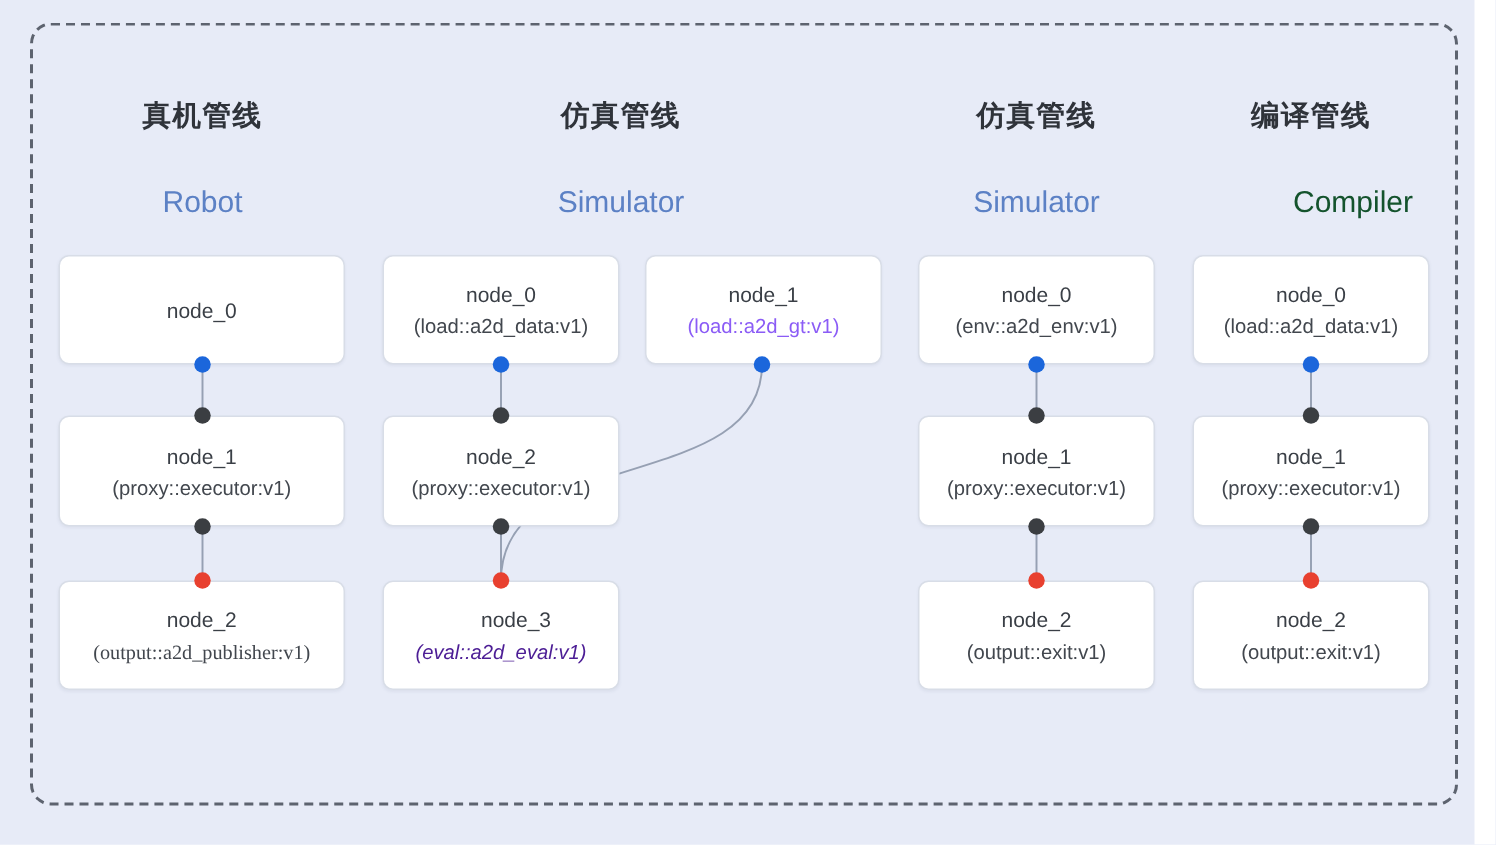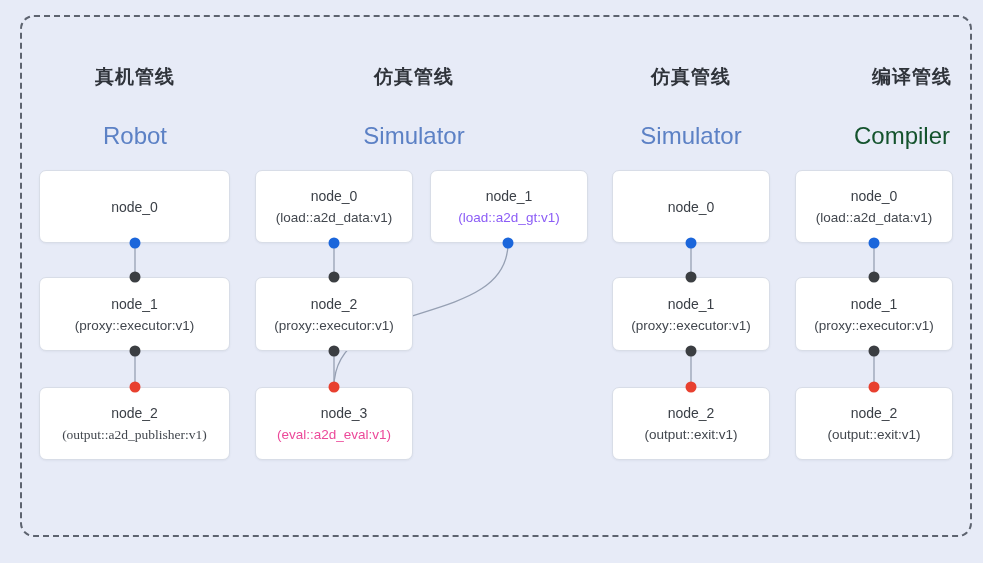--- a/index.html
+++ b/index.html
@@ -28,21 +28,21 @@
     transform: translate(-50%, -50%);
     font-size: 19px;
     font-weight: 700;
     letter-spacing: 1px;
     white-space: nowrap;
   }
   .hdr-en {
     position: absolute;
     z-index: 2;
     transform: translate(-50%, -50%);
-    font-size: 24px;
+    font-size: 20px;
     font-weight: 400;
     white-space: nowrap;
   }
   .node {
     position: absolute;
     z-index: 2;
     box-sizing: border-box;
     background: #ffffff;
     border: 1px solid #d8dde7;
     border-radius: 7px;
@@ -113,45 +113,46 @@
     <div class="node" style="left: 430px; top: 170px; width: 158px; height: 73px; background: rgb(255, 255, 255); border-color: rgb(216, 221, 231);">
       <div class="lbl" style="color: rgb(58, 63, 70);">node_1</div>
       <div class="sub" style="color: #8b5cf6;">(load::a2d_gt:v1)</div>
     </div>
     <div class="node" style="left: 255px; top: 277px; width: 158px; height: 74px; background: rgb(255, 255, 255); border-color: rgb(216, 221, 231);">
       <div class="lbl" style="color: rgb(58, 63, 70);">node_2</div>
       <div class="sub" style="color: rgb(66, 71, 78);">(proxy::executor:v1)</div>
     </div>
     <div class="node" style="left: 255px; top: 387px; width: 158px; height: 73px; background: rgb(255, 255, 255); border-color: rgb(216, 221, 231);">
       <div class="lbl" style="color: rgb(58, 63, 70); margin-left: 20px;">node_3</div>
-      <div class="sub" style="color: #ec4899;">(eval::a2d_eval:v1)</div>
+      <div class="sub" style="color: #4c1d95; font-style: italic;">(eval::a2d_eval:v1)</div>
     </div>
     <div class="dot" style="left: 334px; top: 243px; background: rgb(27, 102, 219);"></div>
     <div class="dot" style="left: 508px; top: 243px; background: rgb(27, 102, 219);"></div>
     <div class="dot" style="left: 334px; top: 277px; background: rgb(59, 62, 66);"></div>
     <div class="dot" style="left: 334px; top: 351px; background: rgb(59, 62, 66);"></div>
     <div class="dot" style="left: 334px; top: 387px; background: rgb(232, 64, 47);"></div>
     <div class="hdr-zh" style="left: 691px; top: 77px; color: rgb(47, 51, 58);">仿真管线</div>
     <div class="hdr-en" style="left: 691px; top: 136px; color: rgb(92, 129, 197);">Simulator</div>
     <div class="node" style="left: 612px; top: 170px; width: 158px; height: 73px; background: rgb(255, 255, 255); border-color: rgb(216, 221, 231);">
       <div class="lbl" style="color: rgb(58, 63, 70);">node_0</div>
+      <div class="sub" style="color: rgb(66, 71, 78);">(env::a2d_env:v1)</div>
     </div>
     <div class="node" style="left: 612px; top: 277px; width: 158px; height: 74px; background: rgb(255, 255, 255); border-color: rgb(216, 221, 231);">
       <div class="lbl" style="color: rgb(58, 63, 70);">node_1</div>
       <div class="sub" style="color: rgb(66, 71, 78);">(proxy::executor:v1)</div>
     </div>
     <div class="node" style="left: 612px; top: 387px; width: 158px; height: 73px; background: rgb(255, 255, 255); border-color: rgb(216, 221, 231);">
       <div class="lbl" style="color: rgb(58, 63, 70);">node_2</div>
       <div class="sub" style="color: rgb(66, 71, 78);">(output::exit:v1)</div>
     </div>
     <div class="dot" style="left: 691px; top: 243px; background: rgb(27, 102, 219);"></div>
     <div class="dot" style="left: 691px; top: 277px; background: rgb(59, 62, 66);"></div>
     <div class="dot" style="left: 691px; top: 351px; background: rgb(59, 62, 66);"></div>
     <div class="dot" style="left: 691px; top: 387px; background: rgb(232, 64, 47);"></div>
-    <div class="hdr-zh" style="left: 874px; top: 77px; color: rgb(47, 51, 58); margin-left: 38px;">编译管线</div>
+    <div class="hdr-zh" style="left: 874px; top: 77px; color: rgb(47, 51, 58);">编译管线</div>
     <div class="hdr-en" style="left: 874px; top: 136px; color: #14532d; margin-left: 28px;">Compiler</div>
     <div class="node" style="left: 795px; top: 170px; width: 158px; height: 73px; background: rgb(255, 255, 255); border-color: rgb(216, 221, 231);">
       <div class="lbl" style="color: rgb(58, 63, 70);">node_0</div>
       <div class="sub" style="color: rgb(66, 71, 78);">(load::a2d_data:v1)</div>
     </div>
     <div class="node" style="left: 795px; top: 277px; width: 158px; height: 74px; background: rgb(255, 255, 255); border-color: rgb(216, 221, 231);">
       <div class="lbl" style="color: rgb(58, 63, 70);">node_1</div>
       <div class="sub" style="color: rgb(66, 71, 78);">(proxy::executor:v1)</div>
     </div>
     <div class="node" style="left: 795px; top: 387px; width: 158px; height: 73px; background: rgb(255, 255, 255); border-color: rgb(216, 221, 231);">

